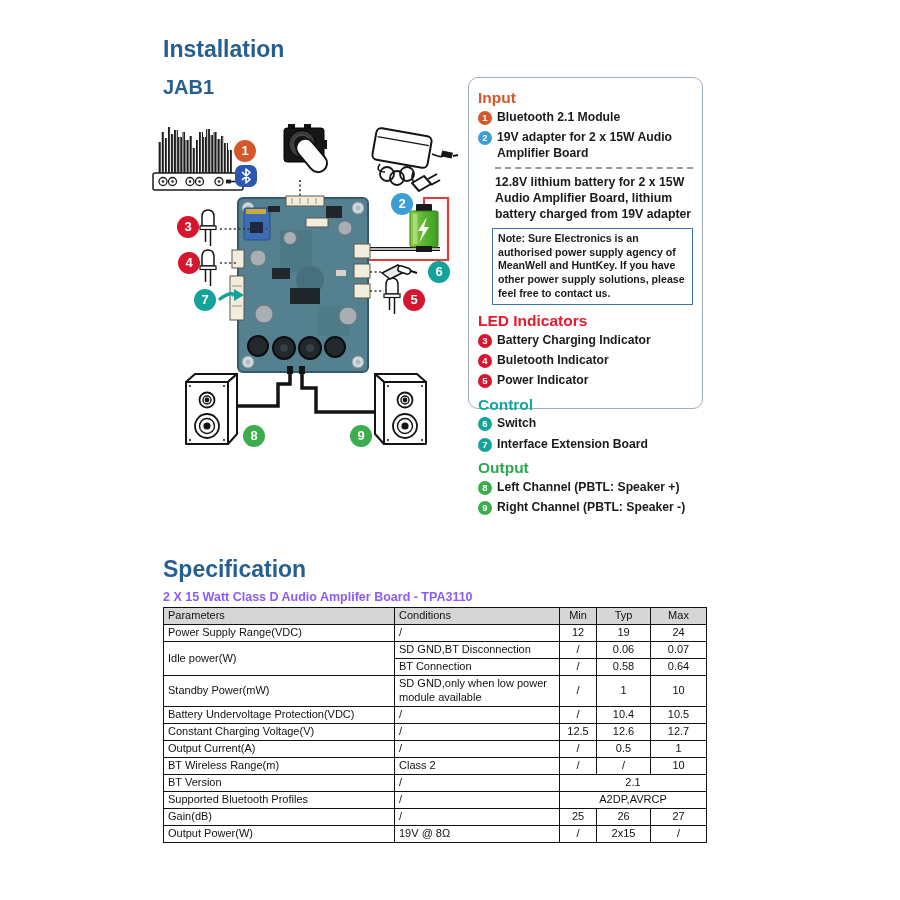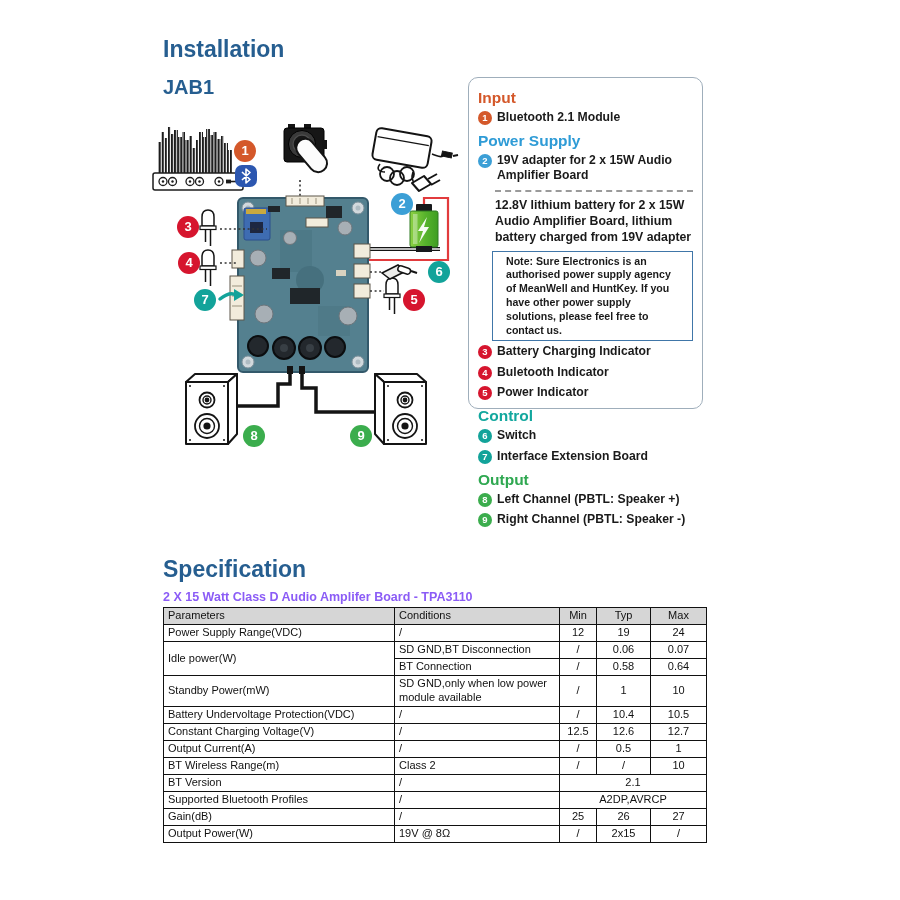--- a/index.html
+++ b/index.html
@@ -13,21 +13,21 @@
   
   .panel{left:468px;top:77px;width:235px;height:332px;border:1.6px solid #9FAEBB;
          border-radius:10px;box-sizing:border-box;padding:4px 9px 0 9px;background:#fff;}
   .sec-h{font-size:15.5px;font-weight:bold;margin:7px 0 3px 0;line-height:1.15;}
   .p-item{display:flex;gap:5px;align-items:flex-start;margin:3px 0 5px 0;}
   .badge-s{width:14px;height:14px;border-radius:50%;color:#fff;font-size:9.5px;font-weight:bold;
            text-align:center;line-height:14px;flex:0 0 14px;margin-top:1px;}
   .p-item .t{font-size:12.2px;font-weight:bold;line-height:1.26;}
   .dashed{border:none;border-top:2px dashed #9a9a9a;margin:6px 0 6px 17px;}
   .battery-p{font-size:12.3px;font-weight:bold;margin:0 0 5px 17px;line-height:1.3;}
-  .notebox{border:1.6px solid #4076A8;margin-left:14px;padding:3px 13px;font-size:10.6px;
+  .notebox{border:1.6px solid #4076A8;margin-left:14px;padding:3px 5px;font-size:10.6px;
            font-weight:bold;line-height:1.3;}
   
   .badge-d{width:22px;height:22px;border-radius:50%;color:#fff;font-size:13px;font-weight:bold;
            text-align:center;line-height:22px;}
   .bt-badge{width:22px;height:22px;border-radius:7px;display:flex;align-items:center;justify-content:center;}
   
   .spec-table{border-collapse:collapse;width:544px;font-size:11px;color:#111;
               border:1.5px solid #111;table-layout:fixed;}
   .spec-table th,.spec-table td{border:1px solid #111;padding:1px 4px;line-height:1.25;height:14px;
               overflow:hidden;}
@@ -254,29 +254,29 @@
   <div class="abs badge-d" style="left: 243px; top: 425px; background-color: rgb(59, 173, 77);">8</div>
   <div class="abs badge-d" style="left: 350px; top: 425px; background-color: rgb(59, 173, 77);">9</div>
 
   <div class="abs panel">
     <div class="sec-h" style="color: rgb(212, 88, 42);">Input</div>
     <div class="p-item">
       <span class="badge-s" style="background-color: rgb(212, 88, 42);">1</span>
       <span class="t">Bluetooth 2.1 Module</span>
     </div>
 
-    <div class="sec-h" style="color: rgb(46, 155, 214);">Power Supply</div>
     <div class="p-item">
       <span class="badge-s" style="background-color: rgb(59, 159, 214);">2</span>
       <span class="t">19V adapter for 2 x 15W Audio Amplifier Board</span>
     </div>
     <hr class="dashed">
     <p class="battery-p">12.8V lithium battery for 2 x 15W Audio Amplifier Board, lithium battery charged from 19V adapter</p>
     <div class="notebox">Note: Sure Electronics is an authorised power supply agency of MeanWell and HuntKey. If you have other power supply solutions, please feel free to contact us.</div>
 
+    <div class="sec-h" style="color: rgb(232, 25, 44);">LED Indicators</div>
     <div class="p-item">
       <span class="badge-s" style="background-color: rgb(214, 21, 46);">3</span>
       <span class="t">Battery Charging Indicator</span>
     </div>
     <div class="p-item">
       <span class="badge-s" style="background-color: rgb(214, 21, 46);">4</span>
       <span class="t">Buletooth Indicator</span>
     </div>
     <div class="p-item">
       <span class="badge-s" style="background-color: rgb(214, 21, 46);">5</span>

